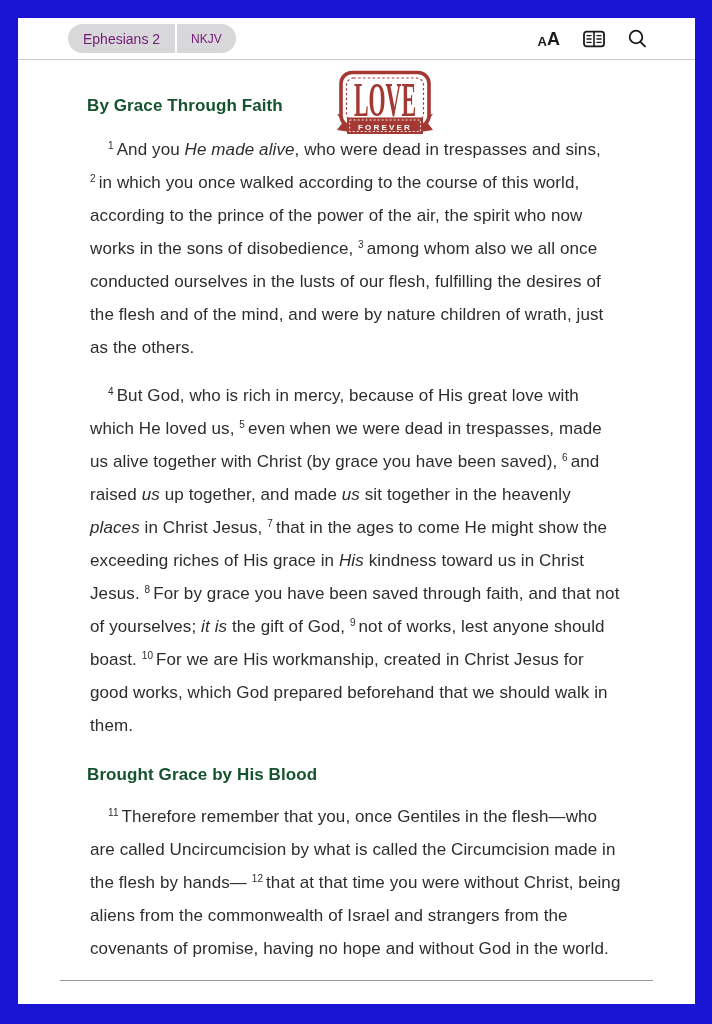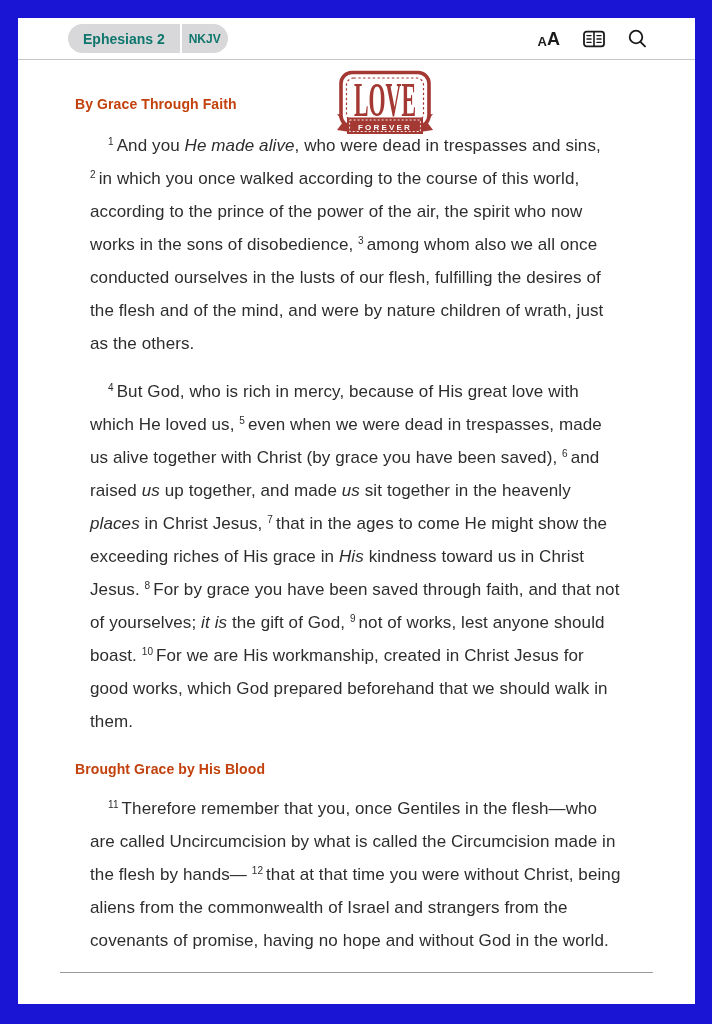--- a/index.html
+++ b/index.html
@@ -22,43 +22,43 @@
     display:flex;align-items:center;justify-content:space-between;
     padding:0 48px 0 50px;
     border-bottom:1px solid #c7c7c9;
   }
   .ref-pill{
     display:flex;align-items:stretch;height:29px;
     background:#d8d8da;border-radius:15px;overflow:hidden;
   }
   .seg{
     appearance:none;background:transparent;border:none;cursor:pointer;
-    font-family:"Liberation Sans",sans-serif;font-weight:700;color:#0f766e;
+    font-family:"Liberation Sans",sans-serif;font-weight:400;color:#701a75;
     display:flex;align-items:center;
   }
   .seg-ref{font-size:14px;padding:0 15px;}
-  .seg-ver{font-size:12px;padding:0 7px;text-align:center;}
+  .seg-ver{font-size:12px;padding:0 14px;text-align:center;}
   .seg-divider{width:2px;background:#ffffff;}
   .toolbar-actions{display:flex;align-items:center;gap:23px;}
   .icon-btn{
     appearance:none;background:none;border:none;padding:0;cursor:pointer;
     display:flex;align-items:flex-end;color:#1a1a1c;
   }
   .aa-btn{font-weight:700;color:#1a1a1c;line-height:1;}
   .aa-btn .a-small{font-size:13px;}
   .aa-btn .a-big{font-size:18px;}
   
   .reader{
     flex:1;position:relative;
     padding:0 57px;box-sizing:border-box;
     overflow:hidden;
   }
   .section-heading{
-    font-size:14px;font-weight:700;color:#c2410c;
-    margin:36px 0 17px 0;letter-spacing:.1px;
+    font-size:17px;font-weight:700;color:#14532d;
+    margin:36px 0 17px 12px;letter-spacing:.1px;
   }
   #sections .section-heading:not(:first-child){margin-top:23px;margin-bottom:13px;}
   .verse-paragraph{
     margin:15px;font-size:17px;line-height:33px;color:#2d2d2f;
     letter-spacing:.1px;text-indent:18px;
   }
   .verse-paragraph em{font-style:italic;}
   .vnum{
     font-size:10px;line-height:0;vertical-align:baseline;
     position:relative;top:-6px;margin-right:3px;color:#2d2d2f;

